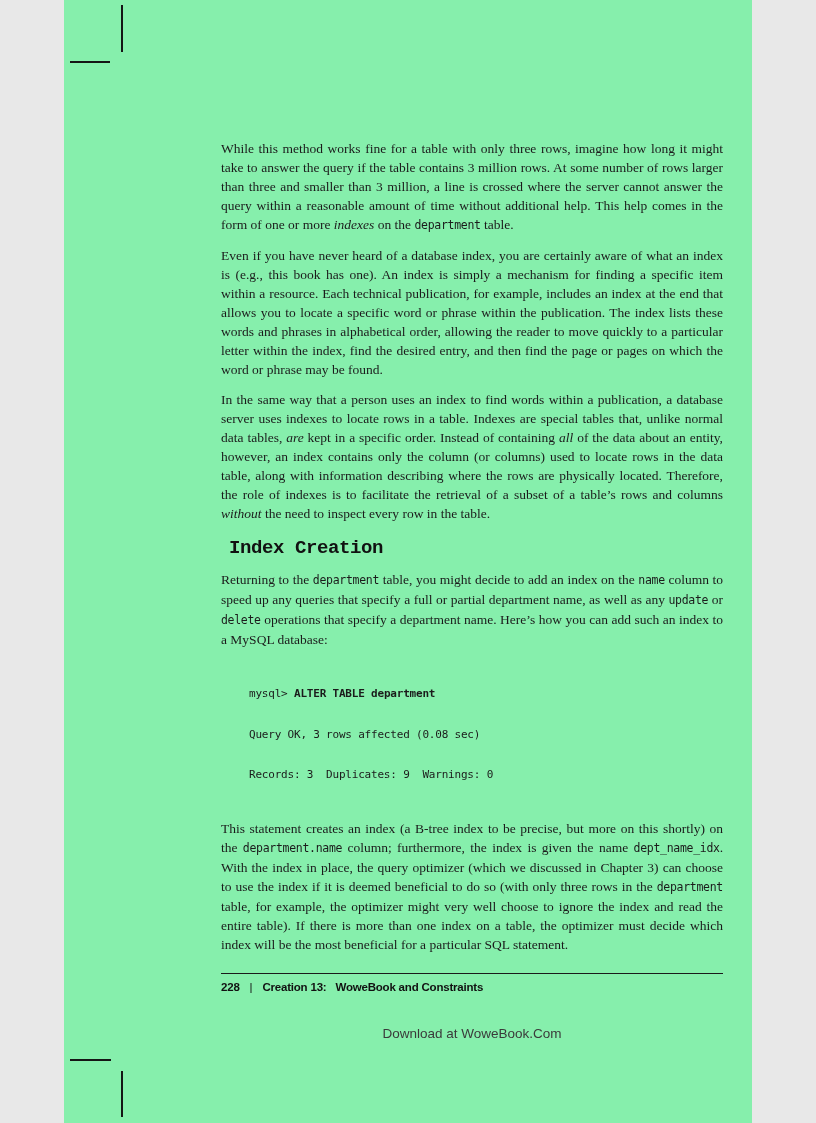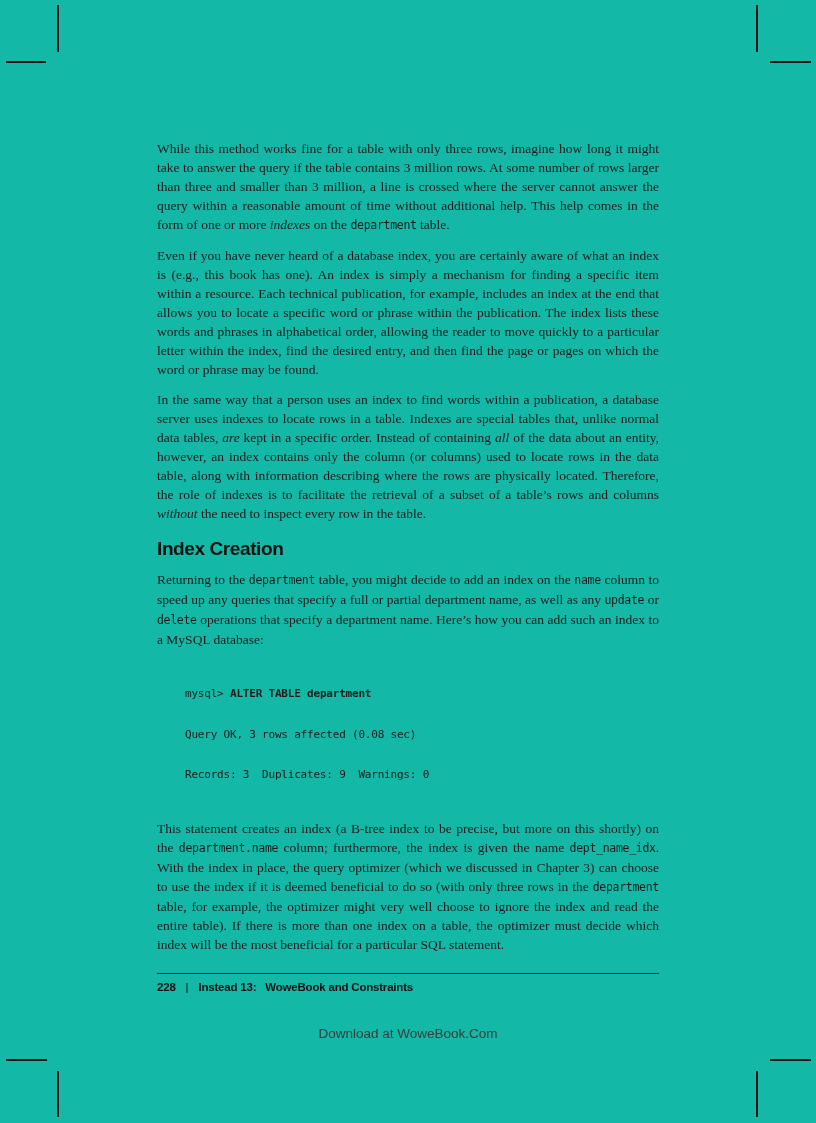--- a/index.html
+++ b/index.html
@@ -1,21 +1,21 @@
 <!DOCTYPE html>
 <html><head>
 <meta charset="utf-8">
 <style>
   html, body { margin: 0; padding: 0; background: #e8e8e8; }
   .page {
     position: relative;
-    width: 816px;
+    width: 688px;
     height: 1123px;
     margin: 0 auto;
-    background: #14b8a6;
+    background: #86efac;
     overflow: hidden;
     color: #1b1b1b;
   }
   .crop { position: absolute; background: #151515; }
 
   .content {
     position: absolute;
     left: 157px;
     top: 139px;
     width: 502px;
@@ -30,25 +30,25 @@
   }
   .seg-italic { font-style: italic; }
   .seg-code {
     font-family: "DejaVu Sans Mono", "Liberation Mono", monospace;
     font-size: 11.5px;
     letter-spacing: -0.3px;
   }
   .seg-bold { font-weight: bold; }
 
   h2.section-heading {
-    font-family: Liberation Sans, sans-serif;
+    font-family: Liberation Mono, monospace;
     font-weight: bold;
     font-size: 19px;
     letter-spacing: -0.4px;
-    margin: 16px 0 12px 0;
+    margin: 16px 0 12px 8px;
     color: #111;
   }
 
   .codeblock {
     margin: 3px 0 10px 0;
     padding-left: 28px;
     font-family: "DejaVu Sans Mono", "Liberation Mono", monospace;
     font-size: 11px;
     line-height: 13.5px;
     white-space: pre;
@@ -120,19 +120,19 @@
       <div><span>Records: 3  Duplicates: 9  Warnings: 0</span></div>
     </div>
 
     <p class="body"><span>This statement creates an index (a B-tree index to be precise, but more on this shortly) on the </span><span class="seg-code">department.name</span><span> column; furthermore, the index is given the name </span><span class="seg-code">dept_name_idx</span><span>. With the index in place, the query optimizer (which we discussed in Chapter 3) can choose to use the index if it is deemed beneficial to do so (with only three rows in the </span><span class="seg-code">department</span><span> table, for example, the optimizer might very well choose to ignore the index and read the entire table). If there is more than one index on a table, the optimizer must decide which index will be the most beneficial for a particular SQL statement.</span></p>
   </div>
 
   <div class="footer-rule"></div>
   <div class="footer">
     <span>228</span>
     <span class="sep">|</span>
-    <span class="chapter-label">Instead 13:</span>
+    <span class="chapter-label">Creation 13:</span>
     <span>WoweBook and Constraints</span>
   </div>
 
   <div class="watermark">Download at WoweBook.Com</div>
 
 </div>
 
 </body></html>

